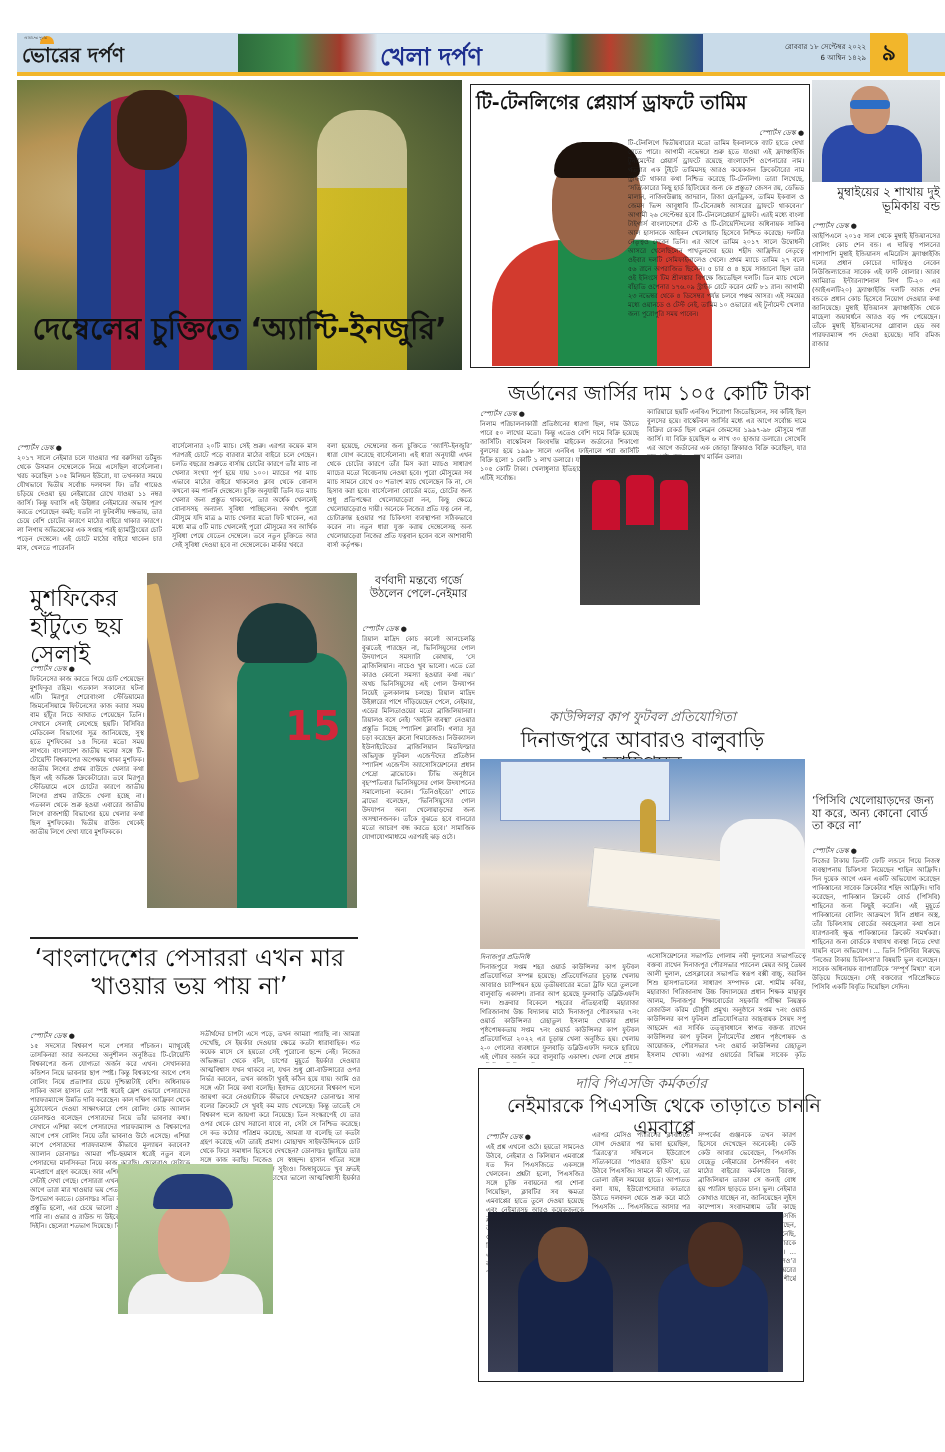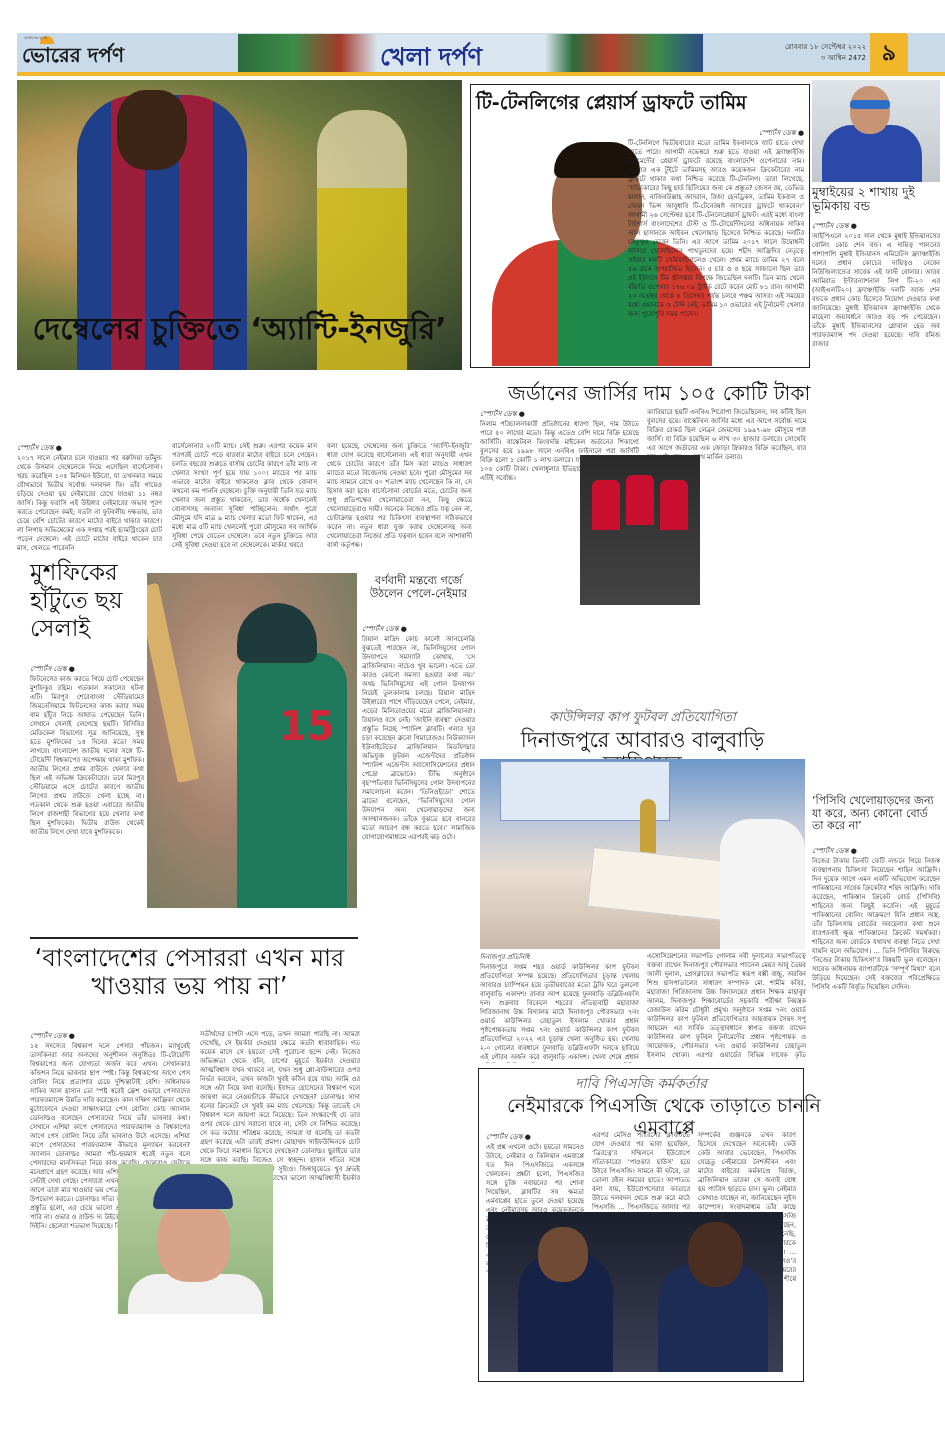--- a/index.html
+++ b/index.html
@@ -39,21 +39,21 @@
   .photo-shane { left: 812px; top: 80px; width: 128px; height: 102px; background: linear-gradient(#dfe4e8, #c2c8cc); }
   .photo-shane .shirt { position: absolute; left: 10px; top: 45px; width: 100px; height: 57px; background: #2b49a8; border-radius: 30px 30px 0 0; }
   .photo-shane .face { position: absolute; left: 38px; top: 6px; width: 40px; height: 48px; background: #c99474; border-radius: 45%; }
   .photo-shane .glasses { position: absolute; left: 38px; top: 20px; width: 40px; height: 9px; background: #2d6ec6; border-radius: 4px; }
 
   .photo-mushfiq { left: 147px; top: 573px; width: 210px; height: 335px;
     background: radial-gradient(ellipse at 40% 40%, #c7a689 0%, #a5836f 40%, #6d7a5d 100%); }
   .photo-mushfiq .body { position: absolute; left: 90px; top: 80px; width: 110px; height: 255px; background: #1f7a5b; border-radius: 30px 30px 0 0; }
   .photo-mushfiq .helmet { position: absolute; left: 90px; top: 30px; width: 80px; height: 60px; background: #1e3a3a; border-radius: 40px 40px 10px 10px; }
   .photo-mushfiq .bat { position: absolute; left: 10px; top: 10px; width: 22px; height: 200px; background: #d8b06a; transform: rotate(-12deg); border-radius: 4px; }
-  .photo-mushfiq .num { position: absolute; left: 132px; top: 130px; color: #d0283a; font-size: 40px; font-weight: bold; }
+  .photo-mushfiq .num { position: absolute; left: 138px; top: 130px; color: #d0283a; font-size: 40px; font-weight: bold; }
 
   .photo-dinajpur { left: 480px; top: 759px; width: 325px; height: 190px;
     background: linear-gradient(180deg,#6d97c9 0%,#c0c9d9 35%,#e9ddd0 60%,#c9b9aa 100%); }
   .photo-dinajpur .banner2 { position: absolute; left: 20px; top: 2px; width: 170px; height: 60px; background: #dfe9f5; border: 1px solid #7f98c8; }
   .photo-dinajpur .cheque { position: absolute; left: 110px; top: 95px; width: 140px; height: 60px; background: #f7f2e8; transform: rotate(6deg); border: 1px solid #ccc; }
   .photo-dinajpur .trophy { position: absolute; left: 160px; top: 40px; width: 16px; height: 60px; background: #c9a13a; border-radius: 8px 8px 2px 2px; }
   .photo-dinajpur .p1 { position: absolute; left: 240px; top: 60px; width: 85px; height: 130px; background: #f4f4f4; border-radius: 30px 30px 0 0; }
 
   .photo-coach { left: 118px; top: 1164px; width: 155px; height: 150px; background: linear-gradient(#b9d2a2,#8fb07a); }
   .photo-coach .cap { position: absolute; left: 35px; top: 10px; width: 80px; height: 35px; background: #253c78; border-radius: 40px 40px 6px 6px; }
@@ -81,21 +81,21 @@
 
 <div class="abs masthead"></div>
 <div class="abs masthead-rule"></div>
 <div class="abs mast-sun"></div>
 <div class="abs mast-logo-tag">আমাদের দুয়ার</div>
 <div class="abs mast-logo">ভোরের দর্পণ</div>
 <div class="abs banner"></div>
 <div class="abs banner-title">খেলা দর্পণ</div>
 <div class="abs mast-date">
   <div>রোববার ১৮ সেপ্টেম্বর ২০২২</div>
-  <div>৩ আশ্বিন 2472</div>
+  <div>6 আশ্বিন ১৪২৯</div>
 </div>
 <div class="abs page-num-box"></div>
 <div class="abs page-num">৯</div>
 
 <div class="abs photo photo-dembele">
   <div class="blurplayer"></div>
     <div class="player"></div>
     <div class="head"></div>
 </div>
 <div class="abs hl" style="left:17px;top:312px;width:445px;text-align:center;font-size:30px;">
@@ -120,21 +120,21 @@
 <div class="abs" style="left:628px;top:127px;width:176px;">
   <div class="byline" style="text-align:right;">স্পোর্টস ডেস্ক ●</div>
   <div class="body-text" style="height:230px;">টি-টেনলিগে দ্বিতীয়বারের মতো তামিম ইকবালকে ব্যাট হাতে দেখা যেতে পারে। আগামী নভেম্বরে শুরু হতে যাওয়া এই ফ্র্যাঞ্চাইজি টুর্নামেন্টের প্লেয়ার্স ড্রাফটে রয়েছে বাংলাদেশি ওপেনারের নাম। গতবার এক টুইটে তামিমসহ আরও কয়েকজন ক্রিকেটারের নাম ড্রাফটে থাকার কথা নিশ্চিত করেছে টি-টেনলিগ। তারা লিখেছে, ‘সত্যিকারের কিছু হার্ড হিটিংয়ের জন্য কে প্রস্তুত? জেসন রয়, ডেভিড মালান, নাজিবউল্লাহ জাদরান, রিজা হেনড্রিকস, তামিম ইকবাল ও জেমস ভিন্স আবুধাবি টি-টেনেরষষ্ঠ আসরের ড্রাফটে থাকবেন।’ আগামী ২৬ সেপ্টেম্বর হবে টি-টেনলেপ্লেয়ার্স ড্রাফট। এরই মধ্যে বাংলা টাইগার্স বাংলাদেশের টেস্ট ও টি-টোয়েন্টিদলের অধিনায়ক সাকিব আল হাসানকে আইকন খেলোয়াড় হিসেবে নিশ্চিত করেছে। দলটির নেতৃত্বও দেবেন তিনি। এর আগে তামিম ২০১৭ সালে উদ্বোধনী আসরে খেলেছিলেন পাখতুনদের হয়ে। শহীদ আফ্রিদির নেতৃত্বে ওইবার দলটি সেমিফাইনালেও খেলে। প্রথম ম্যাচে তামিম ২৭ বলে ৫৬ রানে অপরাজিত ছিলেন। ৫ চার ও ৪ ছয়ে সাজানো ছিল তার ওই ইনিংসে টিম শ্রীলঙ্কার বিপক্ষে জিতেছিল দলটি। তিন ম্যাচ খেলে বাঁহাতি ওপেনার ১৭৬.০৯ স্ট্রাইক রেটে করেন মোট ৮১ রান। আগামী ২৩ নভেম্বর থেকে ৪ ডিসেম্বর পর্যন্ত চলবে পঞ্চম আসর। এই সময়ের মধ্যে ওয়ানডে ও টেস্ট নেই, তামিম ১০ ওভারের এই টুর্নামেন্ট খেলার জন্য পুরোপুরি সময় পাবেন।</div>
 </div>
 
 <div class="abs photo photo-shane">
   <div class="shirt"></div>
     <div class="face"></div>
     <div class="glasses"></div>
 </div>
-<div class="abs hl" style="left:812px;top:186px;width:128px;text-align:left;font-size:12px;font-weight:normal;">মুম্বাইয়ের ২ শাখায় দুই ভূমিকায় বন্ড</div>
+<div class="abs hl" style="left:812px;top:186px;width:128px;text-align:right;font-size:12px;font-weight:normal;">মুম্বাইয়ের ২ শাখায় দুই ভূমিকায় বন্ড</div>
 <div class="abs" style="left:812px;top:220px;width:128px;">
   <div class="byline">স্পোর্টস ডেস্ক ●</div>
   <div class="body-text" style="height:540px;">আইপিএলে ২০১৫ সাল থেকে মুম্বাই ইন্ডিয়ানসের বোলিং কোচ শেন বন্ড। এ দায়িত্ব পালনের পাশাপাশি মুম্বাই ইন্ডিয়ানস এমিরেটস ফ্র্যাঞ্চাইজি দলের প্রধান কোচের দায়িত্বও নেবেন নিউজিল্যান্ডের সাবেক এই ফাস্ট বোলার। আরব আমিরাত ইন্টারন্যাশনাল লিগ টি-২০ এর (আইএলটি২০) ফ্র্যাঞ্চাইজি দলটি আজ শেন বন্ডকে প্রধান কোচ হিসেবে নিয়োগ দেওয়ার কথা জানিয়েছে। মুম্বাই ইন্ডিয়ানস ফ্র্যাঞ্চাইজি থেকে মাহেলা জয়াবর্ধনে আরও বড় পদ পেয়েছেন। তাঁকে মুম্বাই ইন্ডিয়ানসের গ্লোবাল হেড অব পারফরম্যান্স পদ দেওয়া হয়েছে। দাবি রমিজ রাজার</div>
 </div>
 
 <div class="abs hl" style="left:812px;top:795px;width:128px;text-align:left;font-size:11px;font-weight:normal;">‘পিসিবি খেলোয়াড়দের জন্য যা করে, অন্য কোনো বোর্ড তা করে না’</div>
 <div class="abs" style="left:812px;top:845px;width:128px;">
   <div class="byline">স্পোর্টস ডেস্ক ●</div>
   <div class="body-text" style="height:580px;">নিজের টাকায় তিনটি ফেটি লন্ডনে গিয়ে নিজস্ব ব্যবস্থাপনায় চিকিৎসা নিয়েছেন শাহিন আফ্রিদি। দিন দুয়েক আগে এমন একটি অভিযোগ করেছেন পাকিস্তানের সাবেক ক্রিকেটার শহিদ আফ্রিদি। দাবি করেছেন, পাকিস্তান ক্রিকেট বোর্ড (পিসিবি) শাহিনের জন্য কিছুই করেনি। এই মুহূর্তে পাকিস্তানের বোলিং আক্রমণে যিনি প্রধান অস্ত্র, তাঁর চিকিৎসায় বোর্ডের অবহেলার কথা শুনে যারপরনাই ক্ষুব্ধ পাকিস্তানের ক্রিকেট সমর্থকরা। শাহিনের জন্য বোর্ডকে যথাযথ ব্যবস্থা নিতে দেখা যায়নি বলে অভিযোগ। ... তিনি পিসিবির বিরুদ্ধে ‘নিজের টাকায় চিকিৎসা’র বিষয়টি ভুল বলেছেন। সাবেক অধিনায়ক ব্যাপারটিকে ‘সম্পূর্ণ মিথ্যা’ বলে উড়িয়ে দিয়েছেন। সেই বক্তব্যের পরিপ্রেক্ষিতে পিসিবি একটি বিবৃতি দিয়েছিল সেদিন।</div>
 </div>
@@ -162,21 +162,21 @@
     <div class="p1"></div>
 </div>
 <div class="abs" style="left:480px;top:952px;width:326px;display:flex;gap:8px;">
   <div style="width:159px;">
     <div class="caption">দিনাজপুর প্রতিনিধি</div>
     <div class="body-text" style="height:100px;">দিনাজপুরে সপ্তম শহর ওয়ার্ড কাউন্সিলর কাপ ফুটবল প্রতিযোগিতা সম্পন্ন হয়েছে। প্রতিযোগিতার চূড়ান্ত খেলায় আবারও চ্যাম্পিয়ন হয়ে তৃতীয়বারের মতো ট্রফি ঘরে তুললো বালুবাড়ি একাদশ। রানার আপ হয়েছে ফুলবাড়ি ডব্লিউএফসি দল। শুক্রবার বিকেলে শহরের ঐতিহ্যবাহী মহারাজা গিরিজানাথ উচ্চ বিদ্যালয় মাঠে দিনাজপুর পৌরসভার ৭নং ওয়ার্ড কাউন্সিলর রেহাতুল ইসলাম খোকার প্রধান পৃষ্ঠপোষকতায় সপ্তম ৭নং ওয়ার্ড কাউন্সিলর কাপ ফুটবল প্রতিযোগিতা ২০২২ এর চূড়ান্ত খেলা অনুষ্ঠিত হয়। খেলায় ২-০ গোলের ব্যবধানে ফুলবাড়ি ডব্লিউএফসি দলকে হারিয়ে এই গৌরব অর্জন করে বালুবাড়ি একাদশ। খেলা শেষে প্রধান অতিথি অতিরিক্ত পুলিশ সুপার (অপরাধ) মো. আসলাম উদ্দিন চ্যাম্পিয়ন ও রানার আপ দলের খেলোয়াড়দের মাঝে প্রাইজমানিসহ ট্রফি তুলে দেন। দিনাজপুর ফুটবল</div>
   </div>
   <div class="body-text" style="width:159px;height:108px;">এসোসিয়েশনের সভাপতি গোলাম নবী দুলালের সভাপতিত্বে বক্তব্য রাখেন দিনাজপুর পৌরসভার প্যানেল মেয়র আবু তৈয়ব আলী দুলাল, প্রেসক্লাবের সভাপতি স্বরূপ বক্সী বাচ্চু, অরবিন শিশু হাসপাতালের সাধারণ সম্পাদক মো. শামীম কবির, মহারাজা গিরিজানাথ উচ্চ বিদ্যালয়ের প্রধান শিক্ষক মাহাবুব আলম, দিনাজপুর শিক্ষাবোর্ডের সহকারি পরীক্ষা নিয়ন্ত্রক রেজাউল করিম চৌধুরী প্রমুখ। অনুষ্ঠানে সপ্তম ৭নং ওয়ার্ড কাউন্সিলর কাপ ফুটবল প্রতিযোগিতার আহবায়ক সৈয়দ সপু আহমেদ এর সার্বিক তত্ত্বাবধানে স্বাগত বক্তব্য রাখেন কাউন্সিলর কাপ ফুটবল টুর্নামেন্টের প্রধান পৃষ্ঠপোষক ও আয়োজক, পৌরসভার ৭নং ওয়ার্ড কাউন্সিলর রেহাতুল ইসলাম খোকা। এরপর ওয়ার্ডের বিভিন্ন সাবেক কৃতি খেলোয়াড়দের মাঝে সম্মাননা ক্রেস্ট প্রদান করেন অতিথিবৃন্দ। এর আগে চূড়ান্ত খেলার উদ্বোধন করেন জেলা পরিষদের প্রধান নির্বাহী মো. জয়নুল আবেদীন।</div>
 </div>
 
-<div class="abs hl" style="left:30px;top:558px;width:115px;font-size:23px;font-weight:normal;line-height:28px;">মুশফিকের হাঁটুতে ছয় সেলাই</div>
+<div class="abs hl" style="left:30px;top:584px;width:115px;font-size:23px;font-weight:normal;line-height:28px;">মুশফিকের হাঁটুতে ছয় সেলাই</div>
 <div class="abs" style="left:30px;top:663px;width:114px;">
   <div class="byline">স্পোর্টস ডেস্ক ●</div>
   <div class="body-text" style="height:262px;">ফিটনেসের কাজ করতে গিয়ে চোট পেয়েছেন মুশফিকুর রহিম। গতকাল সকালের ঘটনা এটি। মিরপুর শেরেবাংলা স্টেডিয়ামের জিমনেসিয়ামে ফিটনেসের কাজ করার সময় বাম হাঁটুর নিচে আঘাত পেয়েছেন তিনি। সেখানে সেলাই লেগেছে ছয়টি। বিসিবির মেডিকেল বিভাগের সূত্র জানিয়েছে, সুস্থ হতে মুশফিকের ১৪ দিনের মতো সময় লাগবে। বাংলাদেশ জাতীয় দলের সঙ্গে টি-টোয়েন্টি বিশ্বকাপের অপেক্ষায় থাকা মুশফিক। জাতীয় লিগের প্রথম রাউন্ডে খেলার কথা ছিল এই অভিজ্ঞ ক্রিকেটারের। তবে মিরপুর স্টেডিয়ামে এসে চোটের কারণে জাতীয় লিগের প্রথম রাউন্ডে খেলা হচ্ছে না। গতকাল থেকে শুরু হওয়া এবারের জাতীয় লিগে রাজশাহী বিভাগের হয়ে খেলার কথা ছিল মুশফিকের। দ্বিতীয় রাউন্ড থেকেই জাতীয় লিগে দেখা যাবে মুশফিককে।</div>
 </div>
 <div class="abs photo photo-mushfiq">
   <div class="bat"></div>
     <div class="body"></div>
     <div class="helmet"></div>
     <div class="num">15</div>
 </div>

